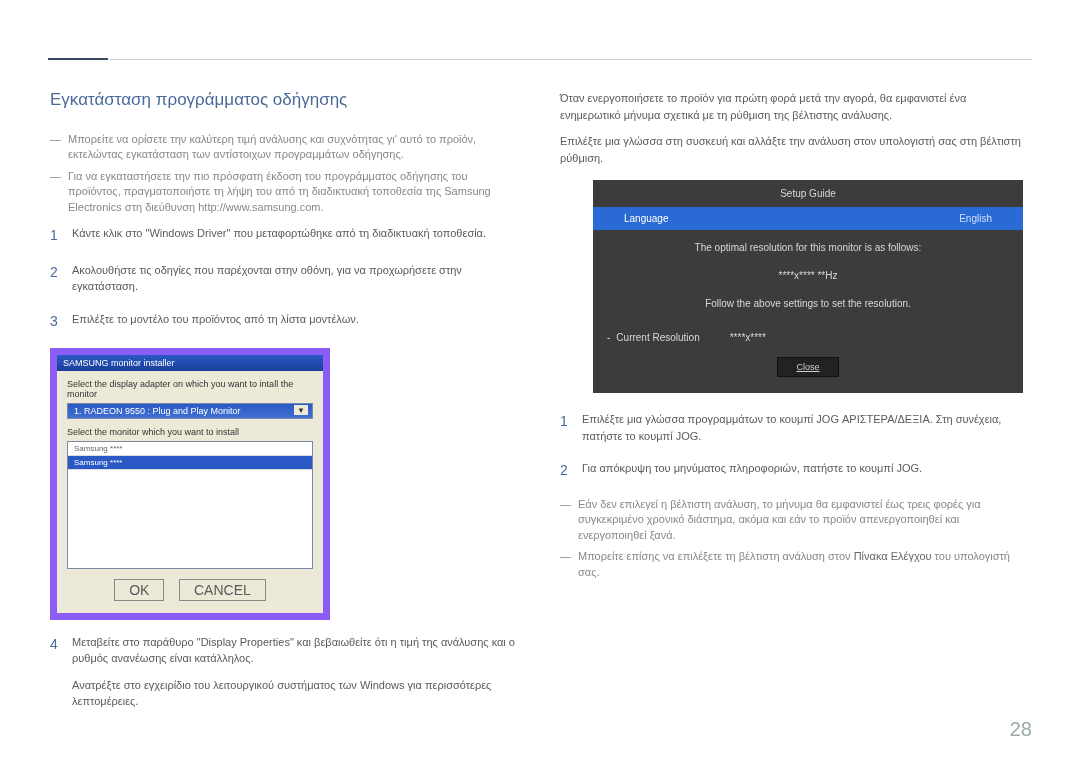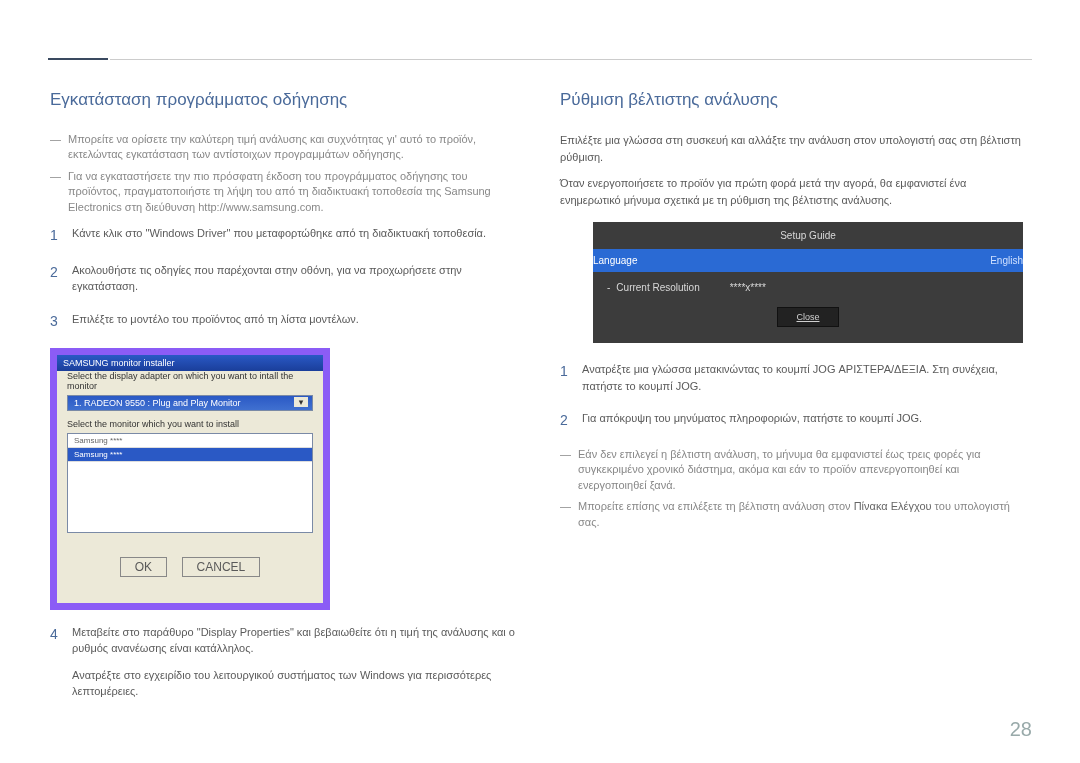--- a/index.html
+++ b/index.html
@@ -77,21 +77,21 @@
     border: 7px solid #8b5cf6;
     background: #ece9d8;
     font-size: 9px;
   }
   .installer-title {
     background: linear-gradient(#2a59c5, #1a3e9a);
     color: #fff;
     padding: 3px 6px;
     font-size: 9px;
   }
-  .installer-body { padding: 0 10px 10px 10px; }
+  .installer-body { padding: 8px 10px 10px 10px; }
   .installer-lbl { font-size: 9px; color: #333; margin-bottom: 4px; }
   .installer-sel {
     background: linear-gradient(#2a59c5, #4070d0);
     color: #fff;
     padding: 2px 6px;
     border: 1px solid #7a8aa6;
     margin-bottom: 8px;
     position: relative;
     font-size: 9px;
   }
@@ -101,61 +101,61 @@
     right: 4px;
     top: 1px;
     color: #333;
     background: #ece9d8;
     width: 14px;
     text-align: center;
   }
   .installer-list {
     background: #fff;
     border: 1px solid #7a8aa6;
-    height: 100px;
+    height: 128px;
     margin-bottom: 8px;
   }
   .installer-list .row {
     border-bottom: 1px solid #ddd;
     padding: 2px 6px;
     font-size: 8px;
     color: #666;
     background: #fff;
   }
   .installer-list .row.sel {
     background: #2a59c5;
     color: #fff;
   }
   .installer-btns { text-align: center; }
   .installer-btns .btn {
     display: inline-block;
     border: 1px solid #888;
     background: #ece9d8;
     padding: 2px 14px;
-    margin: 16px 6px;
-    font-size: 12px;
+    margin: 2px 6px;
+    font-size: 14px;
   }
   .setup {
     background: #3c3c3c;
     color: #d8d8d8;
     font-size: 10px;
     margin: 14px 0 18px 33px;
     width: 430px;
   }
   .setup-title {
     text-align: center;
     padding: 8px 0;
     font-size: 10px;
   }
   .setup-lang {
     background: #2a6ad4;
     color: #fff;
     display: flex;
     justify-content: space-between;
-    padding: 6px 0;
+    padding: 6px 31px;
     font-size: 10px;
   }
   .setup-lang .val { color: #cfe0ff; }
   .setup-txt {
     text-align: center;
     padding: 10px 8px;
     font-size: 10px;
     line-height: 1.6;
   }
   .setup-res-row {
@@ -247,45 +247,49 @@
         <span class="num">4</span>
         <div class="step-body">
           <span>Μεταβείτε στο παράθυρο "Display Properties" και βεβαιωθείτε ότι η τιμή της ανάλυσης και ο ρυθμός ανανέωσης είναι κατάλληλος.</span>
           <div class="step-sub">Ανατρέξτε στο εγχειρίδιο του λειτουργικού συστήματος των Windows για περισσότερες λεπτομέρειες.</div>
         </div>
       </li>
     </ol>
   </div>
 
   <div class="col">
-    <h1>Ρύθμιση βέλτιστης ανάλυσης</h1>
-
+
+    <p class="intro">Όταν ενεργοποιήσετε το προϊόν για πρώτη φορά μετά την αγορά, θα εμφανιστεί ένα ενημερωτικό μήνυμα σχετικά με τη ρύθμιση της βέλτιστης ανάλυσης.</p>
     <p class="intro">Επιλέξτε μια γλώσσα στη συσκευή και αλλάξτε την ανάλυση στον υπολογιστή σας στη βέλτιστη ρύθμιση.</p>
-    <p class="intro">Όταν ενεργοποιήσετε το προϊόν για πρώτη φορά μετά την αγορά, θα εμφανιστεί ένα ενημερωτικό μήνυμα σχετικά με τη ρύθμιση της βέλτιστης ανάλυσης.</p>
 
     <div class="setup">
       <div class="setup-title">Setup Guide</div>
       <div class="setup-lang">
         <span>Language</span>
         <span class="val">English</span>
       </div>
+      <div class="setup-txt">
+        <div>The optimal resolution for this monitor is as follows:</div>
+        <div style="margin-top:12px">****x**** **Hz</div>
+        <div style="margin-top:12px">Follow the above settings to set the resolution.</div>
+      </div>
       <div class="setup-res-row">
         <span class="minus">-</span>
         <span class="lbl">Current Resolution</span>
         <span>****x****</span>
       </div>
       <div class="setup-close">
         <span class="btn">Close</span>
       </div>
     </div>
 
     <ol class="steps">
       <li>
         <span class="num">1</span>
-        <div class="step-body">Ανατρέξτε μια γλώσσα μετακινώντας το κουμπί JOG ΑΡΙΣΤΕΡΑ/ΔΕΞΙΑ. Στη συνέχεια, πατήστε το κουμπί JOG.</div>
+        <div class="step-body">Επιλέξτε μια γλώσσα προγραμμάτων το κουμπί JOG ΑΡΙΣΤΕΡΑ/ΔΕΞΙΑ. Στη συνέχεια, πατήστε το κουμπί JOG.</div>
       </li>
       <li>
         <span class="num">2</span>
         <div class="step-body">Για απόκρυψη του μηνύματος πληροφοριών, πατήστε το κουμπί JOG.</div>
       </li>
     </ol>
 
     <div class="note">
       <span class="dash">―</span>
       <span>Εάν δεν επιλεγεί η βέλτιστη ανάλυση, το μήνυμα θα εμφανιστεί έως τρεις φορές για συγκεκριμένο χρονικό διάστημα, ακόμα και εάν το προϊόν απενεργοποιηθεί και ενεργοποιηθεί ξανά.</span>

